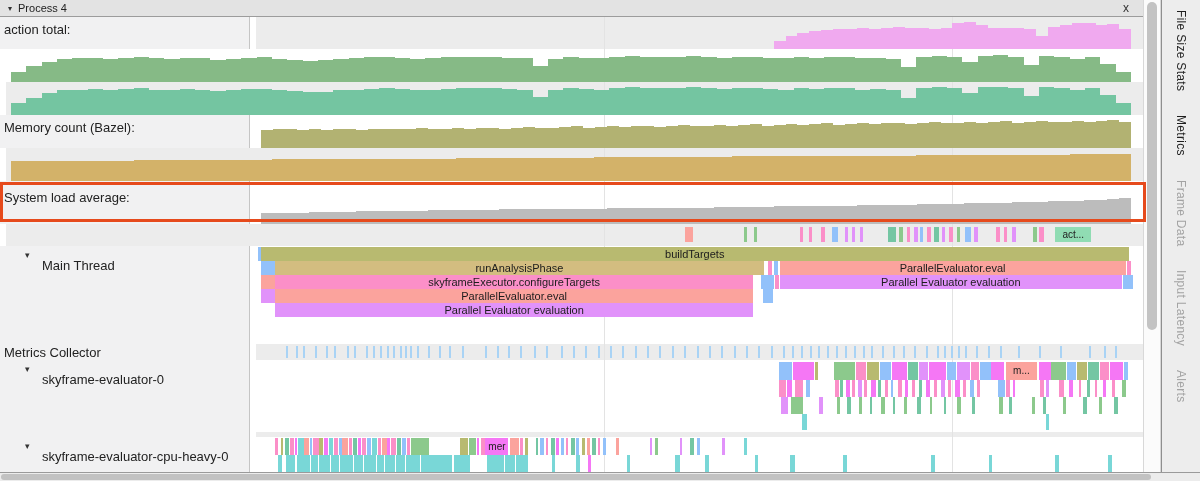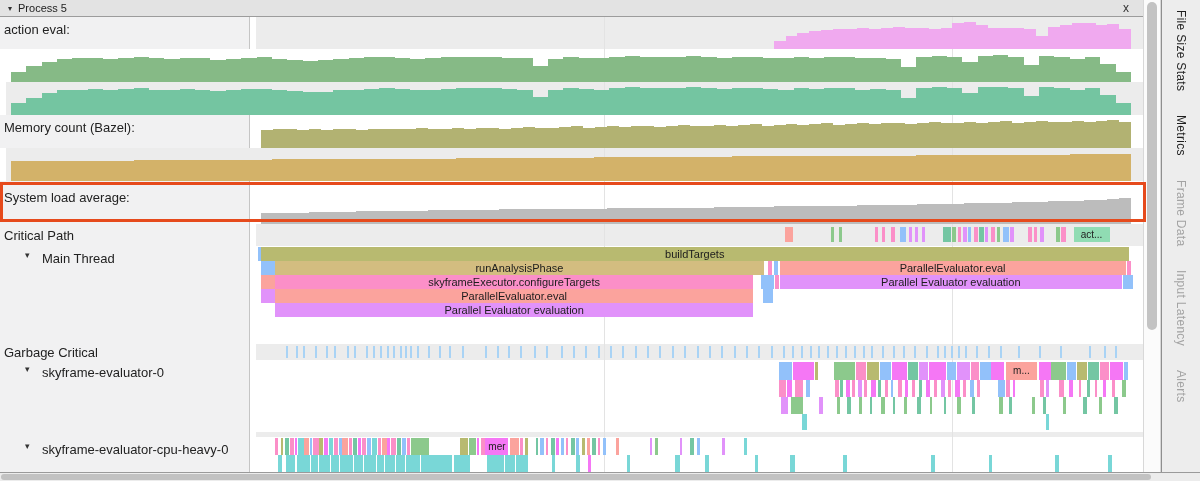--- a/index.html
+++ b/index.html
@@ -13,21 +13,21 @@
     font-size:11px; color:#222; display:flex; align-items:center; padding:0 8px; }
   .header .tri { font-size:8px; margin-right:6px; color:#333; }
   .header .close { margin-left:auto; font-size:12px; color:#333; padding-right:6px; cursor:default; }
 
   .rows { position:absolute; top:17px; left:0; right:0; bottom:0; }
   .row { position:relative; display:flex; }
   .label-cell { flex:0 0 250px; width:250px; background:#f1f1f2; border-right:1px solid #c5c5c5;
     font-size:13px; color:#222; padding:5px 6px 0 4px; position:relative; overflow:hidden; }
   .label-cell.sm { padding-top:1px; line-height:15px; }
   .label-cell .arrow { position:absolute; left:25px; top:4px; font-size:9px; color:#333; }
-  .label-cell .txt.ind { margin-left:38px; display:inline-block; }
+  .label-cell .txt.ind { margin-left:38px; display:inline-block;margin-top:7px; }
   .timeline { flex:1; position:relative; background:#fff; }
   .row.gray .timeline { background:linear-gradient(to right,#fff 6px,#ececec 6px); }
 
   .gridline { position:absolute; top:17px; bottom:0; width:1px; background:#e3e3e3; z-index:1; }
 
   .chart { position:absolute; left:11px; right:12px; top:3px; bottom:0;
     display:flex; align-items:flex-end; z-index:2; }
   .chart .col { flex:1 0 auto; }
 
   .mt-rows { position:absolute; left:5px; right:5px; top:1px; z-index:2; }
@@ -67,28 +67,28 @@
     background:#c2c2c2; border-radius:3px; }
 </style>
 </head>
 <body>
 
 <div class="app">
   <div class="main">
 
     <div class="header">
       <span class="tri">▾</span>
-      <span>Process 5</span>
+      <span>Process 4</span>
       <span class="close">x</span>
     </div>
 
     <div class="rows">
 
       <div class="row gray" style="height:32px">
-        <div class="label-cell"><span class="txt">action eval:</span></div>
+        <div class="label-cell"><span class="txt">action total:</span></div>
         <div class="timeline">
             <div class="chart">
               <div class="col" style="height: 0%; background: rgb(240, 169, 239);"></div>
               <div class="col" style="height: 0%; background: rgb(240, 169, 239);"></div>
               <div class="col" style="height: 0%; background: rgb(240, 169, 239);"></div>
               <div class="col" style="height: 0%; background: rgb(240, 169, 239);"></div>
               <div class="col" style="height: 0%; background: rgb(240, 169, 239);"></div>
               <div class="col" style="height: 0%; background: rgb(240, 169, 239);"></div>
               <div class="col" style="height: 0%; background: rgb(240, 169, 239);"></div>
               <div class="col" style="height: 0%; background: rgb(240, 169, 239);"></div>
@@ -557,21 +557,20 @@
               <div class="col" style="height: 86%; background: rgb(188, 188, 188);"></div>
               <div class="col" style="height: 88%; background: rgb(188, 188, 188);"></div>
               <div class="col" style="height: 90%; background: rgb(188, 188, 188);"></div>
               <div class="col" style="height: 93%; background: rgb(188, 188, 188);"></div>
               <div class="col" style="height: 95%; background: rgb(188, 188, 188);"></div>
             </div>
           </div>
       </div>
 
       <div class="row gray" style="height:22px">
-        <div class="label-cell" style="padding-top:4px"><span class="txt">Critical Path</span></div>
         <div class="timeline">
             <div class="cp-wrap">
               <div class="cp-bar" style="left: 60%; width: 8px; background: rgb(251, 163, 157);"></div>
               <div class="cp-bar" style="left: 65.2%; width: 3px; background: rgb(140, 201, 140);"></div>
               <div class="cp-bar" style="left: 66.1%; width: 3px; background: rgb(140, 201, 140);"></div>
               <div class="cp-bar" style="left: 70.2%; width: 3px; background: rgb(251, 143, 200);"></div>
               <div class="cp-bar" style="left: 71%; width: 3px; background: rgb(251, 143, 200);"></div>
               <div class="cp-bar" style="left: 72%; width: 4px; background: rgb(251, 143, 200);"></div>
               <div class="cp-bar" style="left: 73%; width: 6px; background: rgb(146, 193, 250);"></div>
               <div class="cp-bar" style="left: 74.1%; width: 3px; background: rgb(225, 146, 250);"></div>
@@ -632,21 +631,21 @@
                 <div class="tbar" style="left: 57.5%; width: 1.2%; background: rgb(146, 193, 250);"></div>
               </div>
               <div class="mt-row">
                 <div class="tbar" style="left: 2.25%; width: 54.2%; background: rgb(225, 146, 250);">Parallel Evaluator evaluation</div>
               </div>
             </div>
           </div>
       </div>
 
       <div class="row gray" style="height:16px">
-        <div class="label-cell sm"><span class="txt">Garbage Critical</span></div>
+        <div class="label-cell sm"><span class="txt">Metrics Collector</span></div>
         <div class="timeline">
             <div class="gc-wrap">
               <div class="gc-tick" style="left: 3.5%;"></div>
               <div class="gc-tick" style="left: 4.6%;"></div>
               <div class="gc-tick" style="left: 5.4%;"></div>
               <div class="gc-tick" style="left: 6.8%;"></div>
               <div class="gc-tick" style="left: 8%;"></div>
               <div class="gc-tick" style="left: 9%;"></div>
               <div class="gc-tick" style="left: 10.4%;"></div>
               <div class="gc-tick" style="left: 11.2%;"></div>

